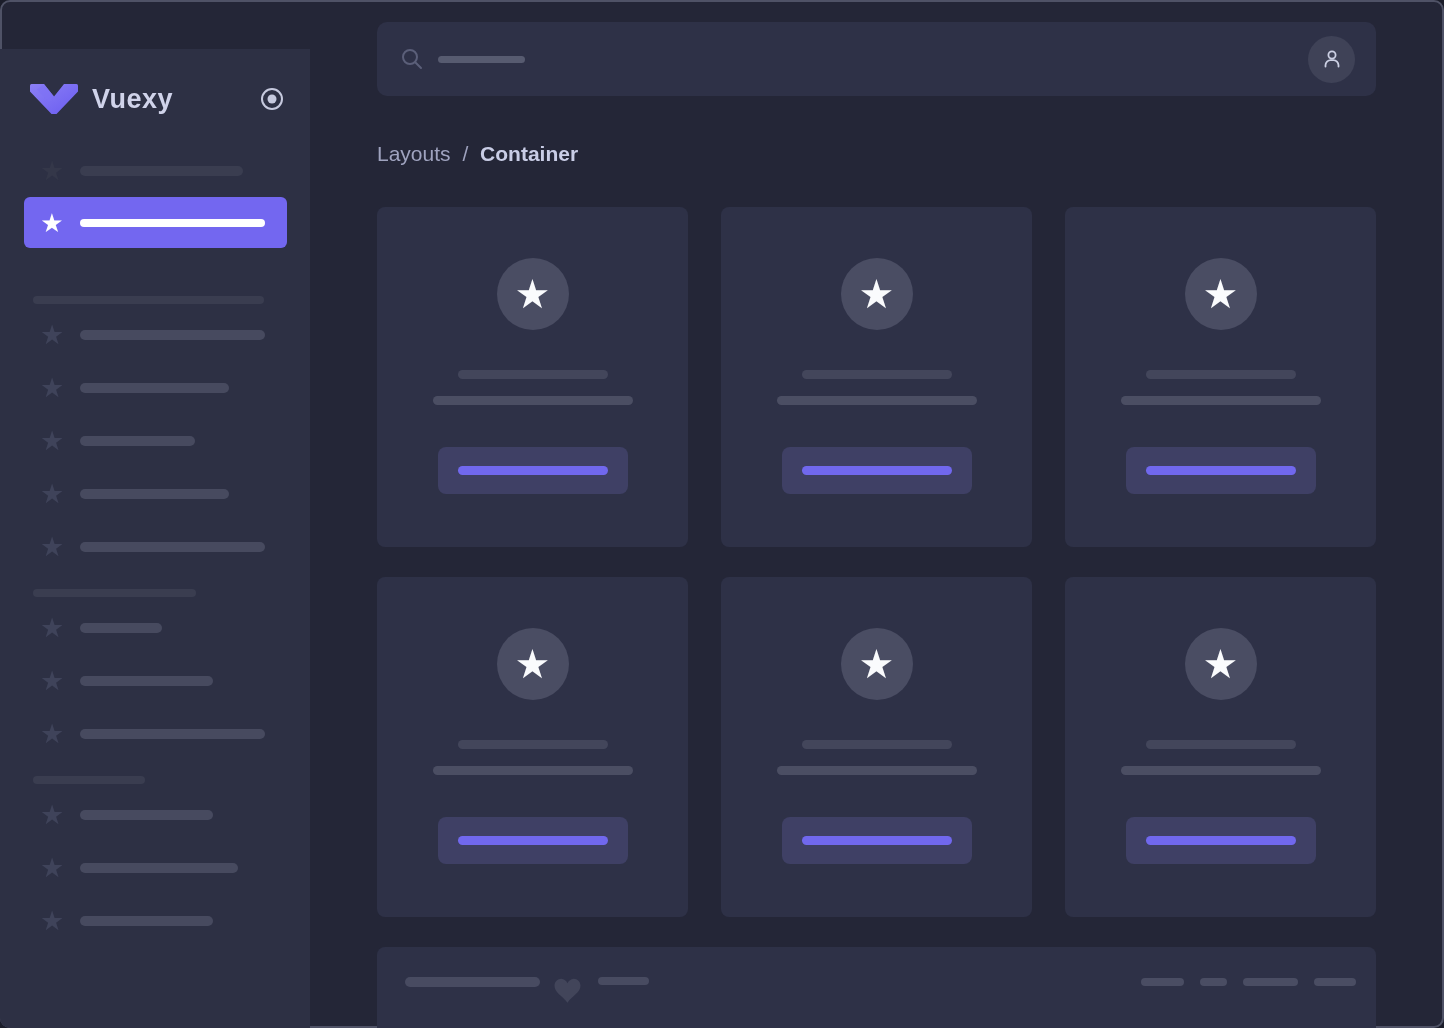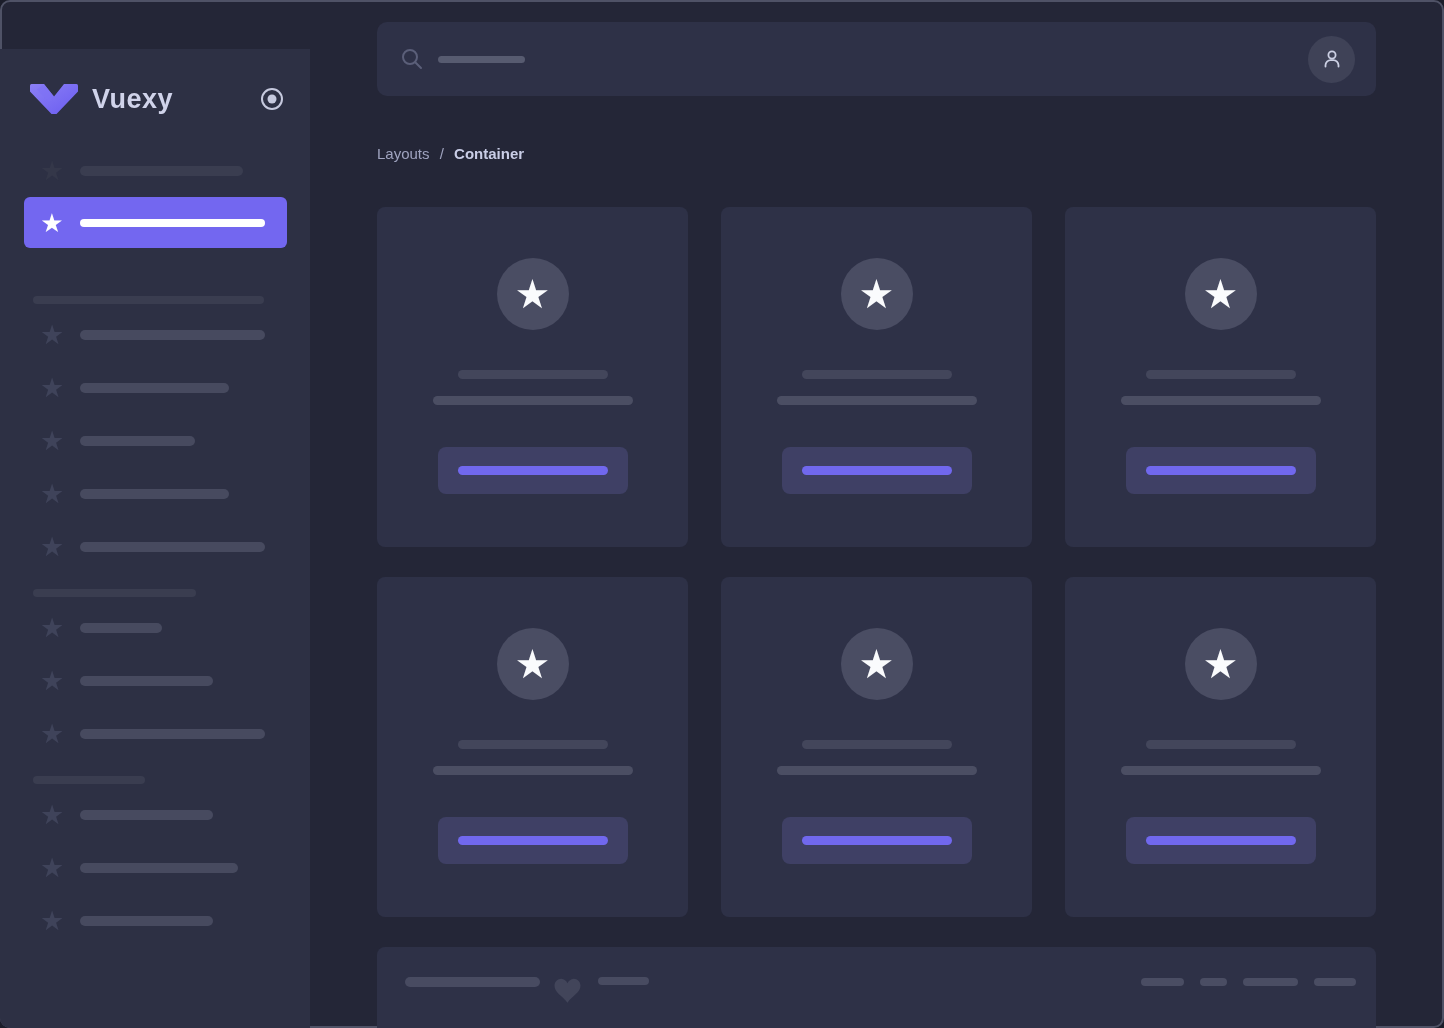--- a/index.html
+++ b/index.html
@@ -28,21 +28,21 @@
   
   .main{position:absolute;left:310px;right:0;top:0;bottom:0;padding:22px 68px 0 67px;}
   .searchbar{height:74px;border-radius:10px;background:#2e3147;display:flex;align-items:center;
              padding:0 21px 0 23px;cursor:text;}
   .s-icon{width:24px;height:24px;color:#5b5f79;}
   .s-bar{width:87px;height:7px;border-radius:3.5px;background:#575b70;margin-left:14px;}
   .avatar{margin-left:auto;width:47px;height:47px;border-radius:50%;background:#3f4257;
           display:flex;align-items:center;justify-content:center;cursor:pointer;}
   .avatar svg{width:24px;height:24px;color:#ccd0e4;}
 
-  .breadcrumb{margin-top:49px;font-size:15px;line-height:17px;}
+  .breadcrumb{margin-top:49px;font-size:21px;line-height:17px;}
   .bc-section{color:#9fa3bf;}
   .bc-sep{color:#9fa3bf;margin:0 6px;}
   .bc-page{color:#c9cde6;font-weight:700;}
 
   .grid{margin-top:45px;display:grid;grid-template-columns:repeat(3,311px);column-gap:33px;row-gap:30px;}
   .card{height:340px;border-radius:8px;background:#2e3147;display:flex;flex-direction:column;align-items:center;}
   .c-avatar{margin-top:51px;width:72px;height:72px;border-radius:50%;background:#4a4d63;
             display:flex;align-items:center;justify-content:center;}
   .cstar{color:#fafbfd;font-size:40px;line-height:40px;}
   .c-line{height:9px;border-radius:4.5px;}

